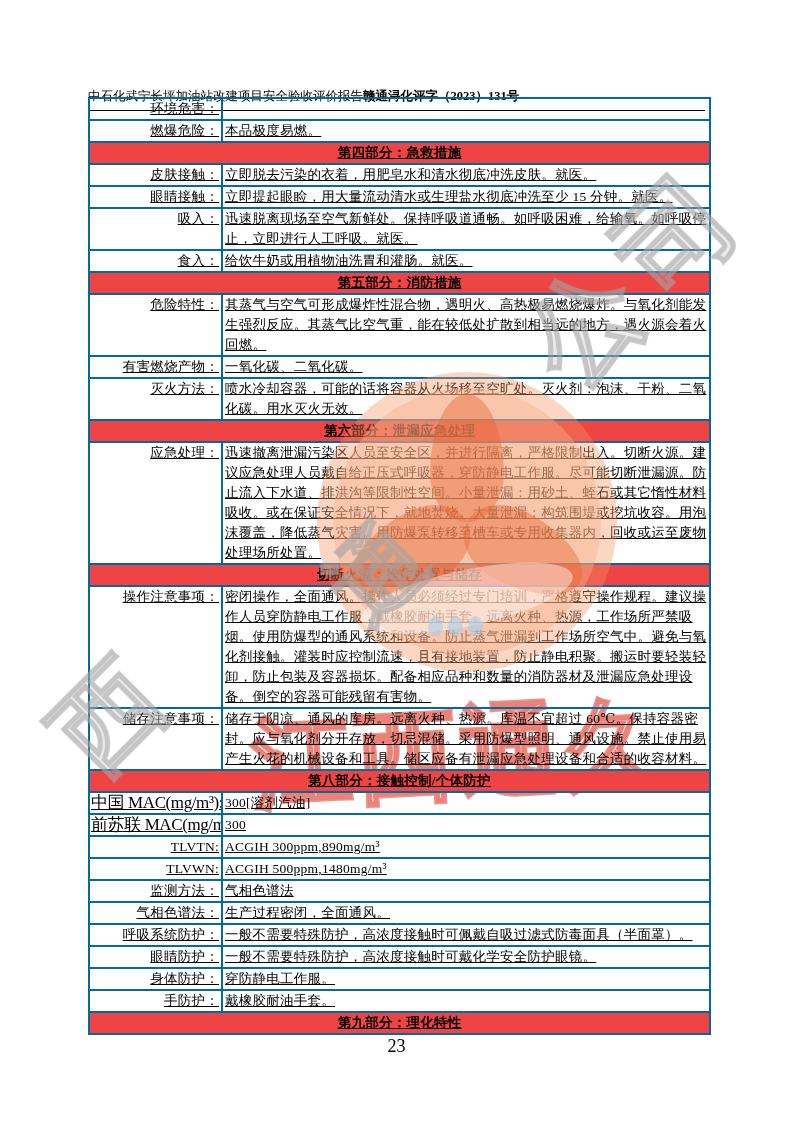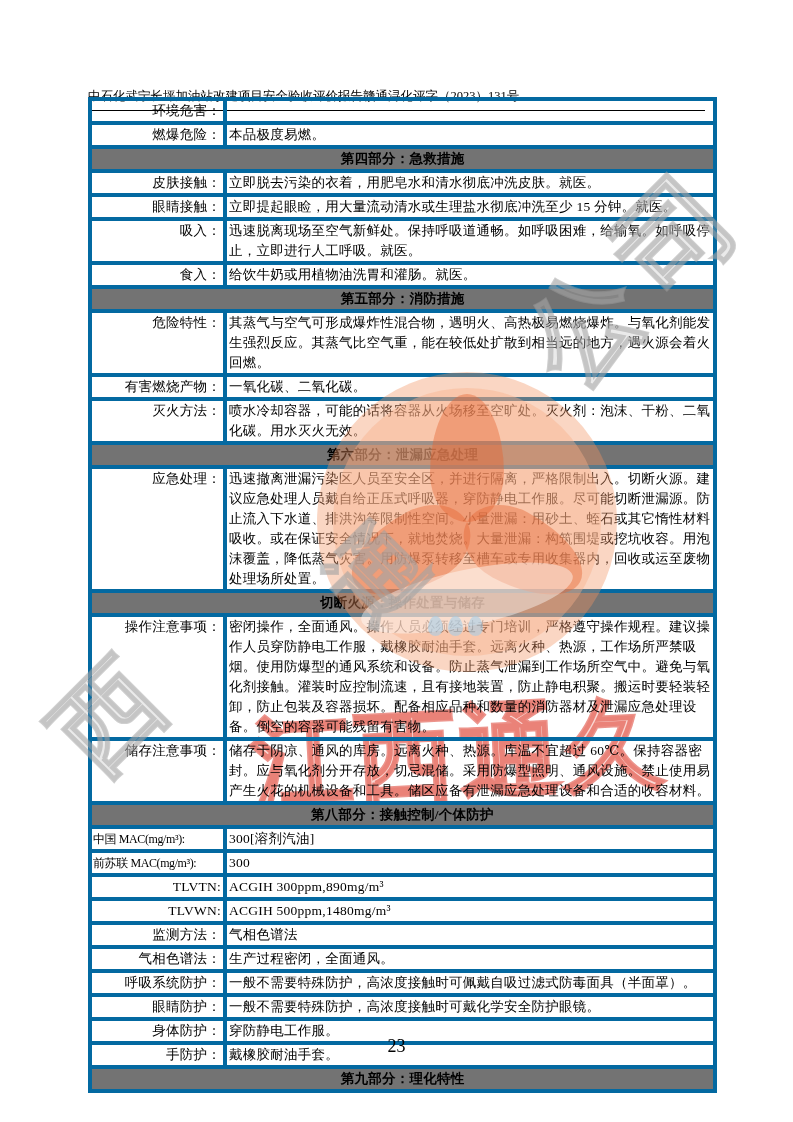--- a/index.html
+++ b/index.html
@@ -14,47 +14,48 @@
   
   .running-header{
     position:absolute;left:88px;top:60px;width:617px;
     display:flex;align-items:flex-end;
     border-bottom:1.5px solid #000;
     padding-bottom:5px;
     font-size:12.5px;
     z-index:1;
     margin-top:28px;
   }
-  .running-header .doc-number{font-weight:normal;}
+  .running-header .doc-number{font-weight:bold;}
   
   .doc-table-wrap{position:absolute;left:88px;top:97px;z-index:1;}
   table.msds{border-collapse:collapse;width:617px;table-layout:fixed;}
   table.msds td{
-    border:4px solid #0369a1;
+    border:2px solid #0369a1;
     padding:0 2px;
     font-size:13.5px;
     line-height:20px;
     letter-spacing:0.25px;
     vertical-align:top;
     overflow:hidden;
+    text-decoration:underline;
   }
   td.label{
     width:127px;
     text-align:right;
     white-space:nowrap;
   }
   td.label.compact{
-    font-size:12px;
+    font-size:17px;
     letter-spacing:-0.4px;
     text-align:left;
     padding-left:1px;
   }
   td.value{width:482px;text-align:left;word-break:break-all;margin-left:33px;}
   td.section-cell{
-    background:#737373;
+    background:#ef4444;
     text-align:center;
     font-weight:bold;
     font-size:14px;
     line-height:20px;
   }
   
   .page-footer{
     position:absolute;left:0;top:1036px;width:793px;
     text-align:center;font-size:18px;z-index:1;
   }

